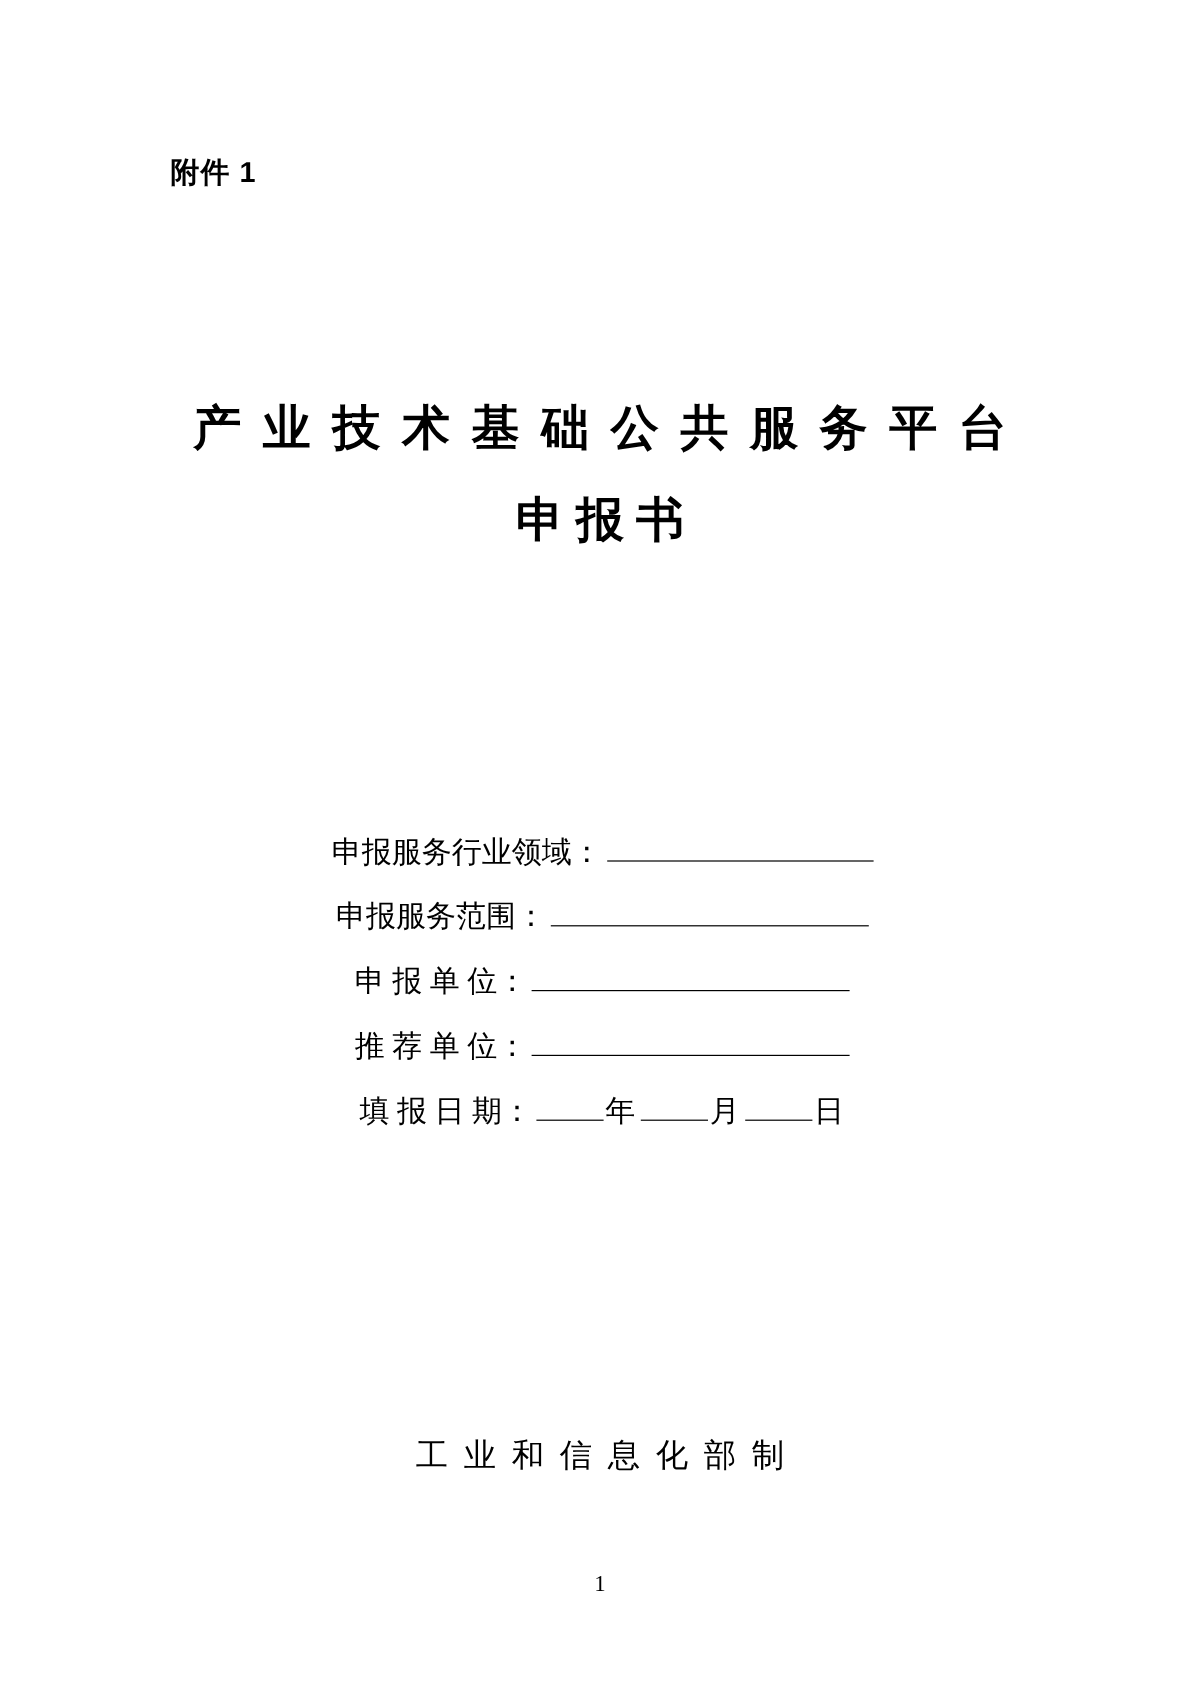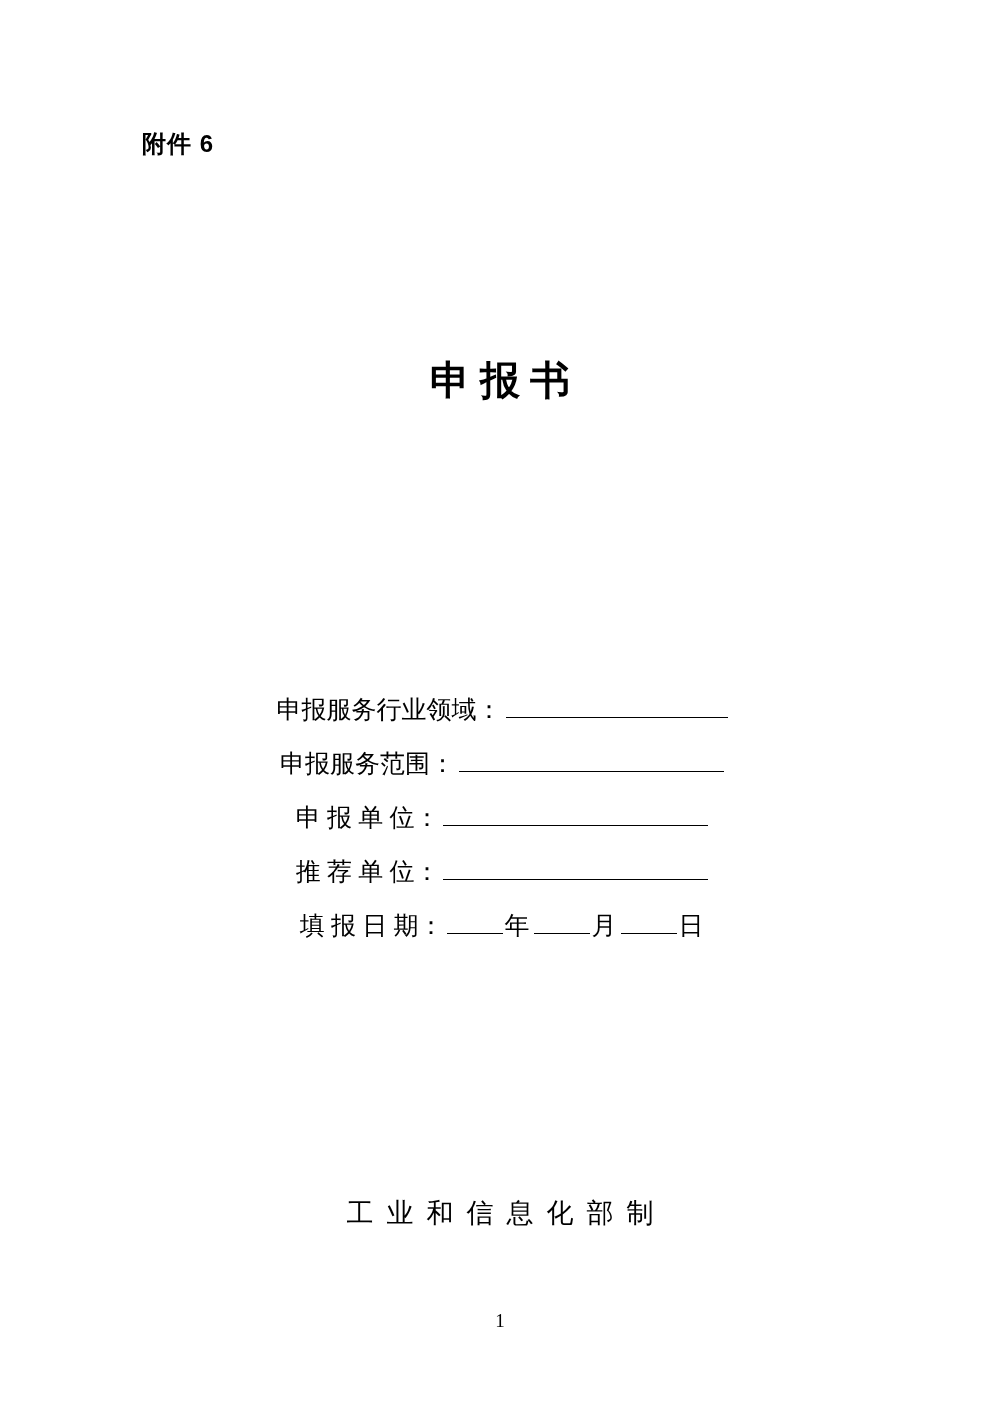--- a/index.html
+++ b/index.html
@@ -128,23 +128,24 @@
     font-family: "Liberation Serif", "DejaVu Serif", serif;
     font-size: 19px;
     color: #000000;
   }
 </style>
 </head>
 <body>
 
 <div class="page">
 
-  <div class="attachment-label">附件 6</div>
+  <div class="attachment-label">附件 1</div>
 
   <div class="title-block">
+    <div class="title-line1">产业技术基础公共服务平台</div>
     <div class="title-line2">申报书</div>
   </div>
 
   <div class="fields">
 
     <div class="field-row">
       <span class="field-label">申报服务行业领域</span>
       <span class="field-colon">：</span>
       <span class="blank w-long"></span>
     </div>

